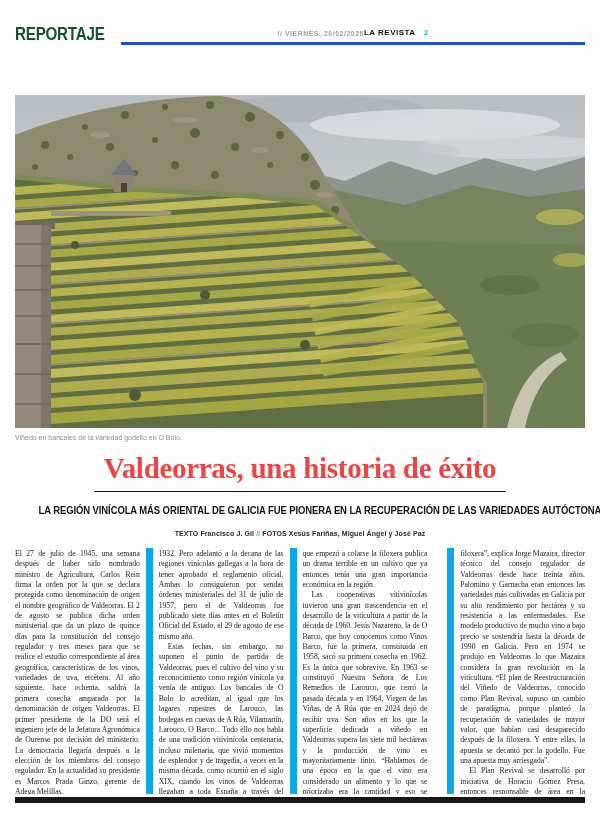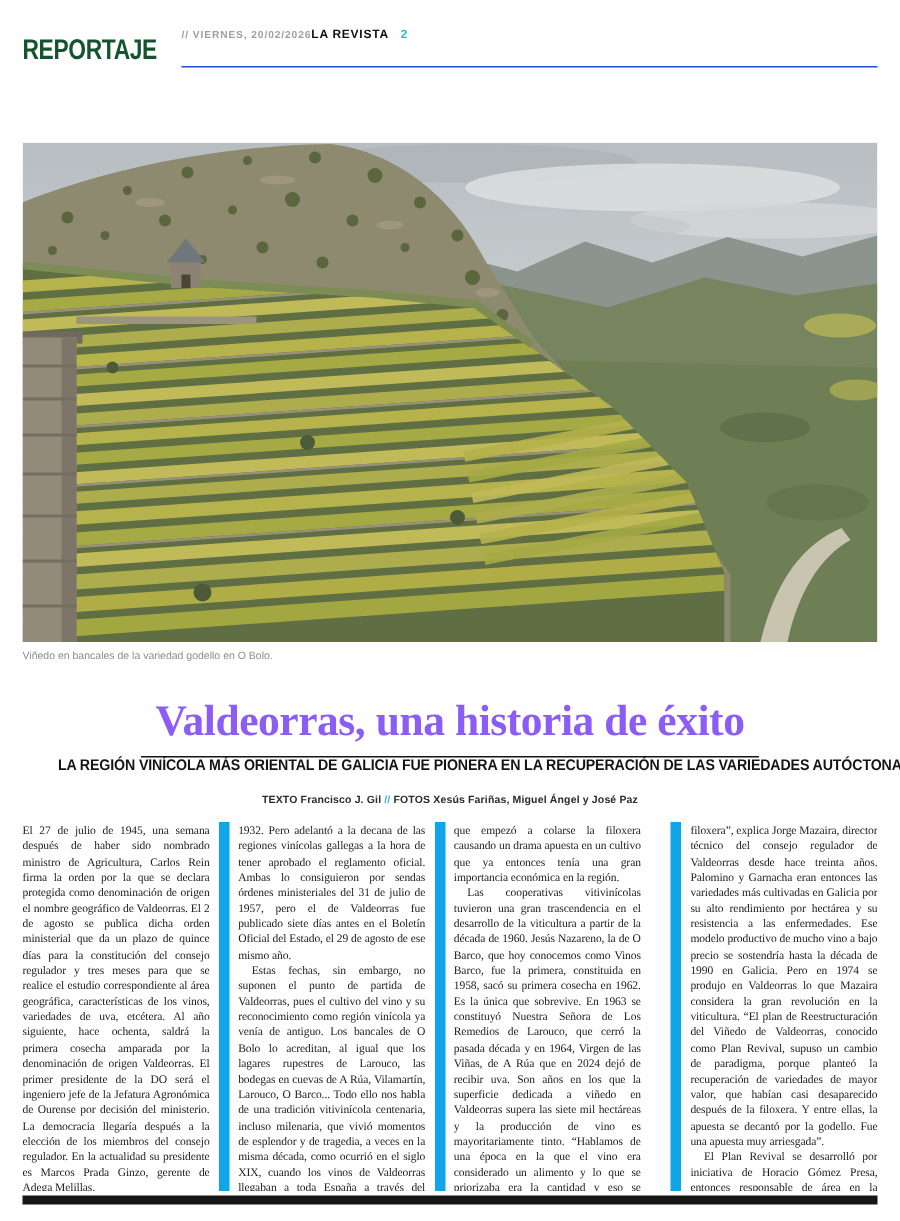--- a/index.html
+++ b/index.html
@@ -3,35 +3,35 @@
 <meta charset="utf-8">
 <style>
   html,body{margin:0;padding:0;background:#e9e9e9;}
   .page{position:relative;width:600px;height:814px;background:#fefefe;overflow:hidden;
         font-family:"Liberation Sans","DejaVu Sans",sans-serif;color:#1b1b1b;}
 
   
   .masthead{position:absolute;top:20px;left:15px;right:15px;display:flex;align-items:flex-end;height:25px;}
   .mh-section{font-size:19px;font-weight:700;letter-spacing:-0.3px;color:#14532d;}
   .mh-section span{display:inline-block;transform:scaleX(.8);transform-origin:left bottom;}
-  .mh-rule{flex:1;display:flex;justify-content:flex-start;align-items:flex-end;
-           border-bottom:1px solid #1d4ed8;padding-bottom:17px;margin-left:-6px;}
+  .mh-rule{flex:1;display:flex;justify-content:center;align-items:flex-end;
+           border-bottom:3px solid #1d4ed8;padding-bottom:5px;margin-left:-6px;}
   .mh-date{font-size:6.8px;letter-spacing:.6px;color:#9aa0a3;font-weight:700;}
   .mh-right{font-size:8px;font-weight:700;letter-spacing:.5px;color:#111;}
   .mh-page{color:#35b4d4;margin-left:8px;}
 
   
   .photo{position:absolute;top:95px;left:15px;width:570px;height:333px;overflow:hidden;}
   .photo svg{display:block;}
   .caption{position:absolute;top:434px;left:15px;right:15px;font-size:7px;color:#8d8d8d;}
 
   
   .headline-wrap{position:absolute;top:451px;left:0;right:0;text-align:center;}
-  .headline{display:inline-block;margin:13px;font-family:"Liberation Serif","DejaVu Serif",serif;
-            font-size:29px;font-weight:700;letter-spacing:-0.3px;color:#8b5cf6;line-height:34px;
+  .headline{display:inline-block;margin:0;font-family:"Liberation Serif","DejaVu Serif",serif;
+            font-size:29px;font-weight:700;letter-spacing:-0.3px;color:#ef4444;line-height:34px;
             border-bottom:1.5px solid #151515;padding:0 10px 6px;}
   .subhead{position:absolute;top:502px;left:10px;right:10px;text-align:center;color:#141414;}
   .subhead .line{display:block;line-height:13px;}
   .subhead .line span{display:inline-block;transform:scaleX(.92);transform-origin:center;
             font-size:10.3px;font-weight:700;letter-spacing:-0.1px;white-space:nowrap;}
   .byline{position:absolute;top:530px;left:0;right:0;text-align:center;
           font-size:7px;font-weight:700;color:#2a2a2a;letter-spacing:.1px;}
   .byline .sep{color:#35b4d4;}
 
   
@@ -208,21 +208,21 @@
   <div class="body">
     <div class="col">
       <p>El 27 de julio de 1945, una semana después de haber sido nombrado ministro de Agricultura, Carlos Rein firma la orden por la que se declara protegida como denominación de origen el nombre geográfico de Valdeorras. El 2 de agosto se publica dicha orden ministerial que da un plazo de quince días para la constitución del consejo regulador y tres meses para que se realice el estudio correspondiente al área geográfica, características de los vinos, variedades de uva, etcétera. Al año siguiente, hace ochenta, saldrá la primera cosecha amparada por la denominación de origen Valdeorras. El primer presidente de la DO será el ingeniero jefe de la Jefatura Agronómica de Ourense por decisión del ministerio. La democracia llegaría después a la elección de los miembros del consejo regulador. En la actualidad su presidente es Marcos Prada Ginzo, gerente de Adega Melillas.</p>
       <p class="indent">Valdeorras se convierte así en la segunda denominación de origen protegida de Galicia, tras el Ribeiro, que la obtuvo en</p>
     </div>
     <div class="col">
       <p>1932. Pero adelantó a la decana de las regiones vinícolas gallegas a la hora de tener aprobado el reglamento oficial. Ambas lo consiguieron por sendas órdenes ministeriales del 31 de julio de 1957, pero el de Valdeorras fue publicado siete días antes en el Boletín Oficial del Estado, el 29 de agosto de ese mismo año.</p>
       <p class="indent">Estas fechas, sin embargo, no suponen el punto de partida de Valdeorras, pues el cultivo del vino y su reconocimiento como región vinícola ya venía de antiguo. Los bancales de O Bolo lo acreditan, al igual que los lagares rupestres de Larouco, las bodegas en cuevas de A Rúa, Vilamartín, Larouco, O Barco... Todo ello nos habla de una tradición vitivinícola centenaria, incluso milenaria, que vivió momentos de esplendor y de tragedia, a veces en la misma década, como ocurrió en el siglo XIX, cuando los vinos de Valdeorras llegaban a toda España a través del ferrocarril, los espumosos, tintos y tostados ganaban medallas en las exposiciones internacionales, en la década de 1880, la misma en la</p>
     </div>
     <div class="col">
-      <p>que empezó a colarse la filoxera causando un drama apuesta en un cultivo que ya entonces tenía una gran importancia económica en la región.</p>
+      <p>que empezó a colarse la filoxera publica un drama terrible en un cultivo que ya entonces tenía una gran importancia económica en la región.</p>
       <p class="indent">Las cooperativas vitivinícolas tuvieron una gran trascendencia en el desarrollo de la viticultura a partir de la década de 1960. Jesús Nazareno, la de O Barco, que hoy conocemos como Vinos Barco, fue la primera, constituida en 1958, sacó su primera cosecha en 1962. Es la única que sobrevive. En 1963 se constituyó Nuestra Señora de Los Remedios de Larouco, que cerró la pasada década y en 1964, Virgen de las Viñas, de A Rúa que en 2024 dejó de recibir uva. Son años en los que la superficie dedicada a viñedo en Valdeorras supera las siete mil hectáreas y la producción de vino es mayoritariamente tinto. “Hablamos de una época en la que el vino era considerado un alimento y lo que se priorizaba era la cantidad y eso se conseguía con el cultivo de variedades de corte mediterráneo, como la palomino y garnacha, que habían llegado después de la</p>
     </div>
     <div class="col">
       <p>filoxera”, explica Jorge Mazaira, director técnico del consejo regulador de Valdeorras desde hace treinta años. Palomino y Garnacha eran entonces las variedades más cultivadas en Galicia por su alto rendimiento por hectárea y su resistencia a las enfermedades. Ese modelo productivo de mucho vino a bajo precio se sostendría hasta la década de 1990 en Galicia. Pero en 1974 se produjo en Valdeorras lo que Mazaira considera la gran revolución en la viticultura. “El plan de Reestructuración del Viñedo de Valdeorras, conocido como Plan Revival, supuso un cambio de paradigma, porque planteó la recuperación de variedades de mayor valor, que habían casi desaparecido después de la filoxera. Y entre ellas, la apuesta se decantó por la godello. Fue una apuesta muy arriesgada”.</p>
       <p class="indent">El Plan Revival se desarrolló por iniciativa de Horacio Gómez Presa, entonces responsable de área en la oficina de Extensión Agraria de O Barco. La presencia del godello en el viñedo valdeorrés era ínfima: menor del 0,005 por ciento de su-</p>
     </div>
   </div>
 
   <div class="footer-bar"></div>
 </div>

